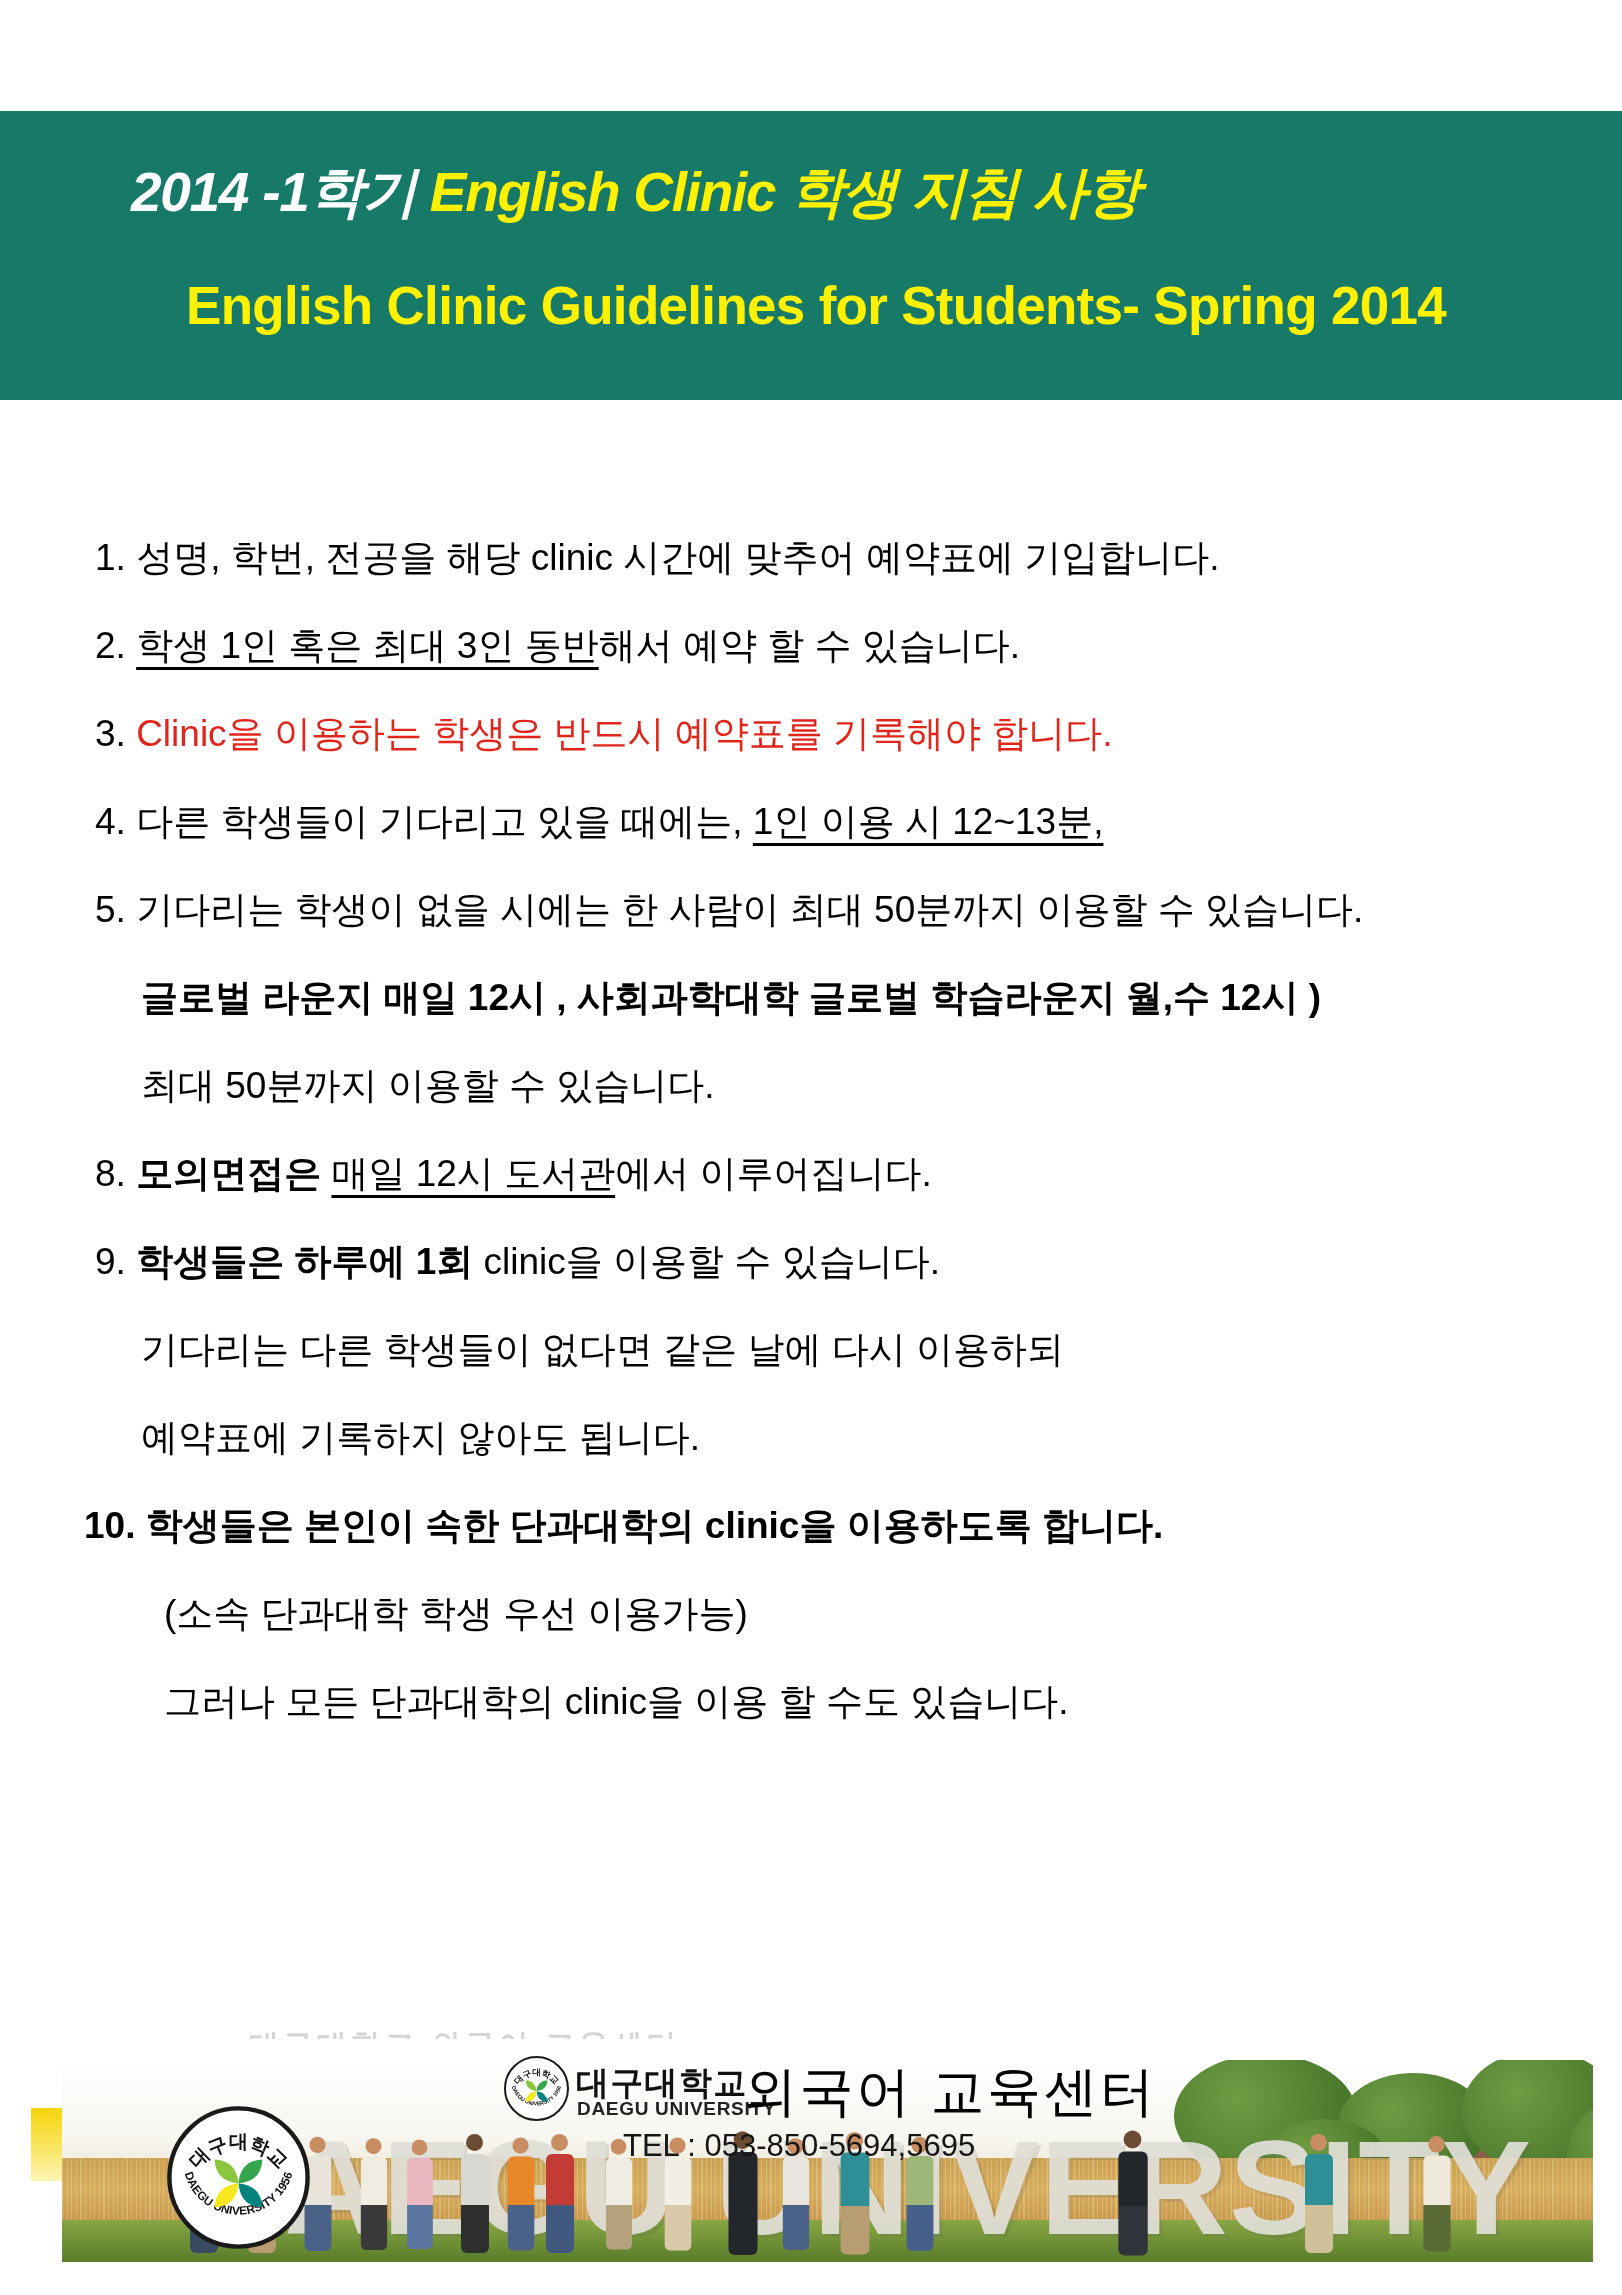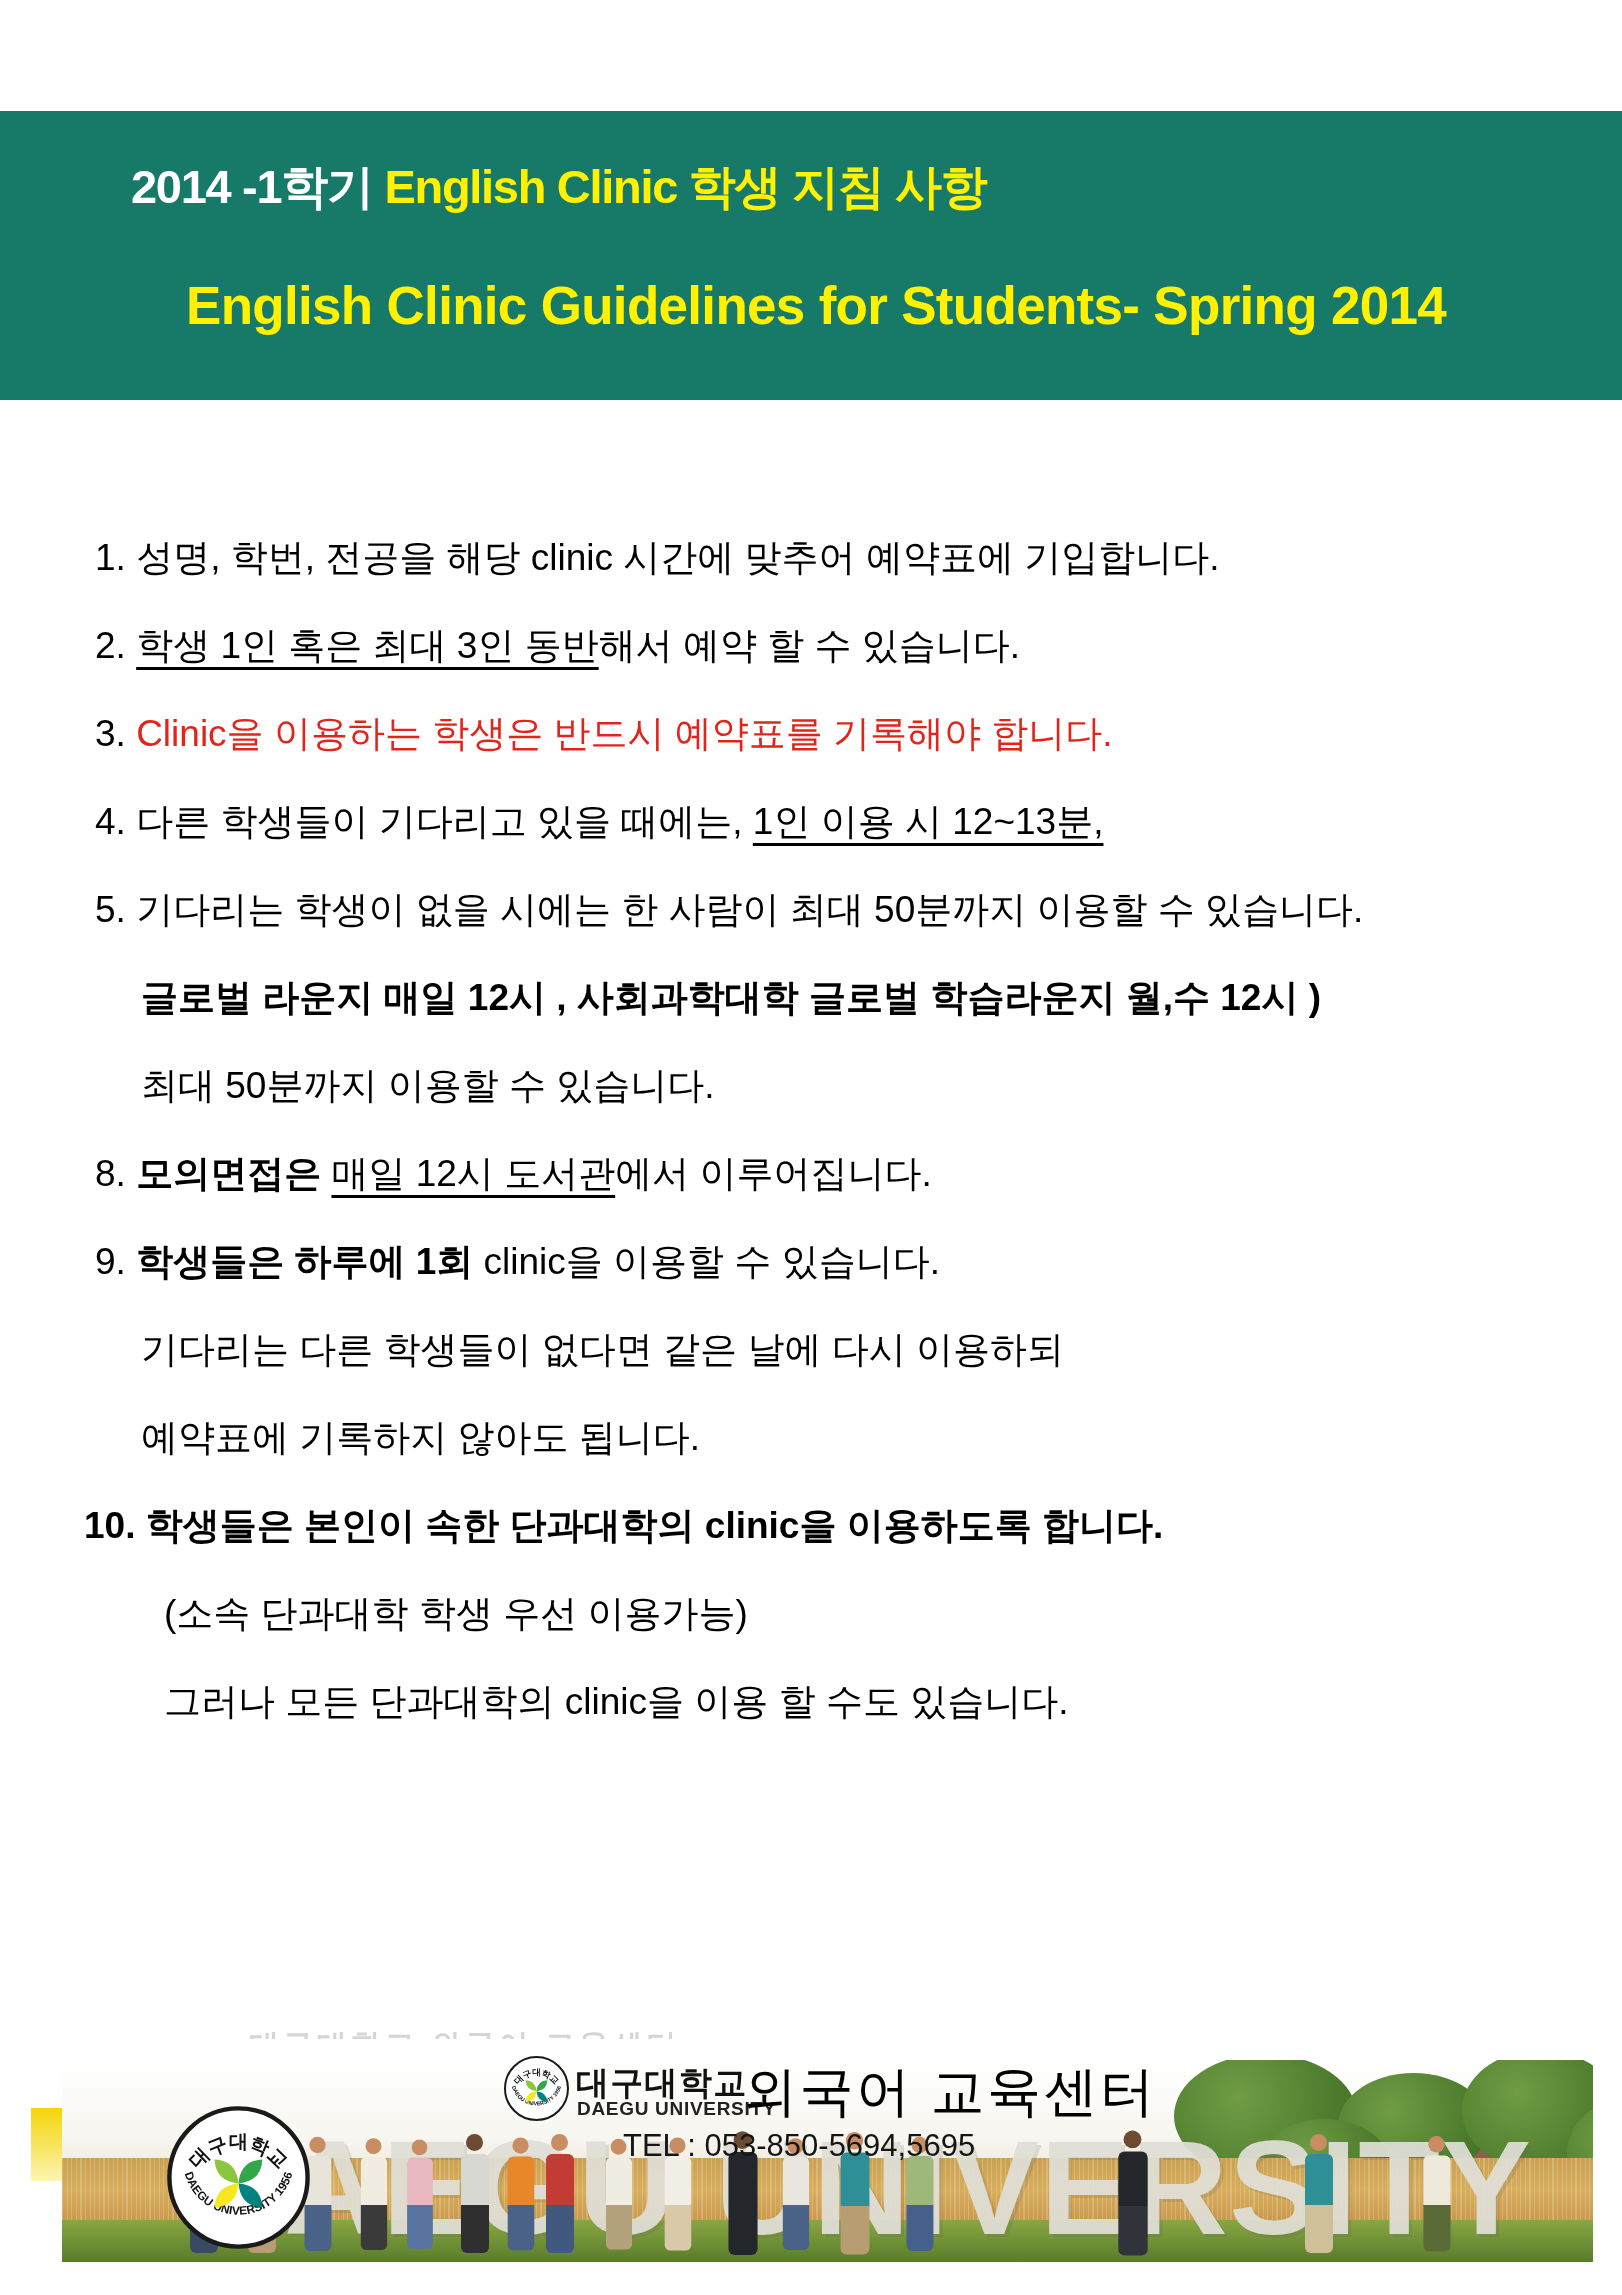--- a/index.html
+++ b/index.html
@@ -2,21 +2,21 @@
 <html style="font-size:10.5px"><head>
 <meta charset="utf-8">
 <style>
   html,body{margin:0;padding:0;background:#fff;}
   body{width:1623px;height:2295px;position:relative;overflow:hidden;
        font-family:"Liberation Sans","DejaVu Sans",sans-serif;color:#000;}
   .abs{position:absolute;}
 
   
   .band{left:0;top:111px;width:1623px;height:289px;background:#177a68;}
-  .title1{left:131px;top:156px;font-size:47px;font-weight:bold;letter-spacing:-1.3px;white-space:nowrap;}
+  .title1{left:131px;top:156px;font-size:55px;font-weight:bold;letter-spacing:-1.3px;white-space:nowrap;font-style:italic;}
   .title1 .wh{color:#ffffff;}
   .title1 .yl{color:#fff100;}
   .title2{left:186px;top:275px;font-size:53px;font-weight:bold;color:#fff100;letter-spacing:-0.7px;white-space:nowrap;}
 
   
   ul.glist{list-style:none;margin:0;padding:0;left:0;top:514px;width:1330px;position:absolute;}
   ul.glist li{padding-left:95px;height:88px;line-height:88px;font-size:37px;white-space:pre;}
   ul.glist li.i1{padding-left:141px;}
   ul.glist li.i2{padding-left:164px;}
   ul.glist li.n10{padding-left:84px;}

